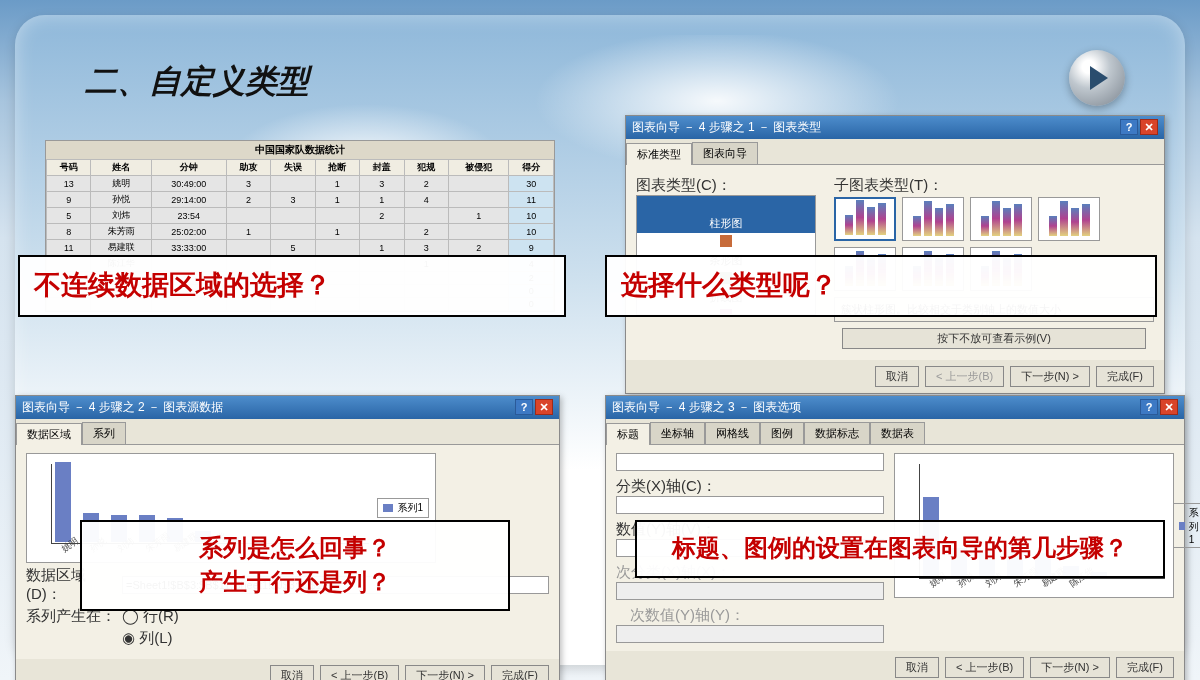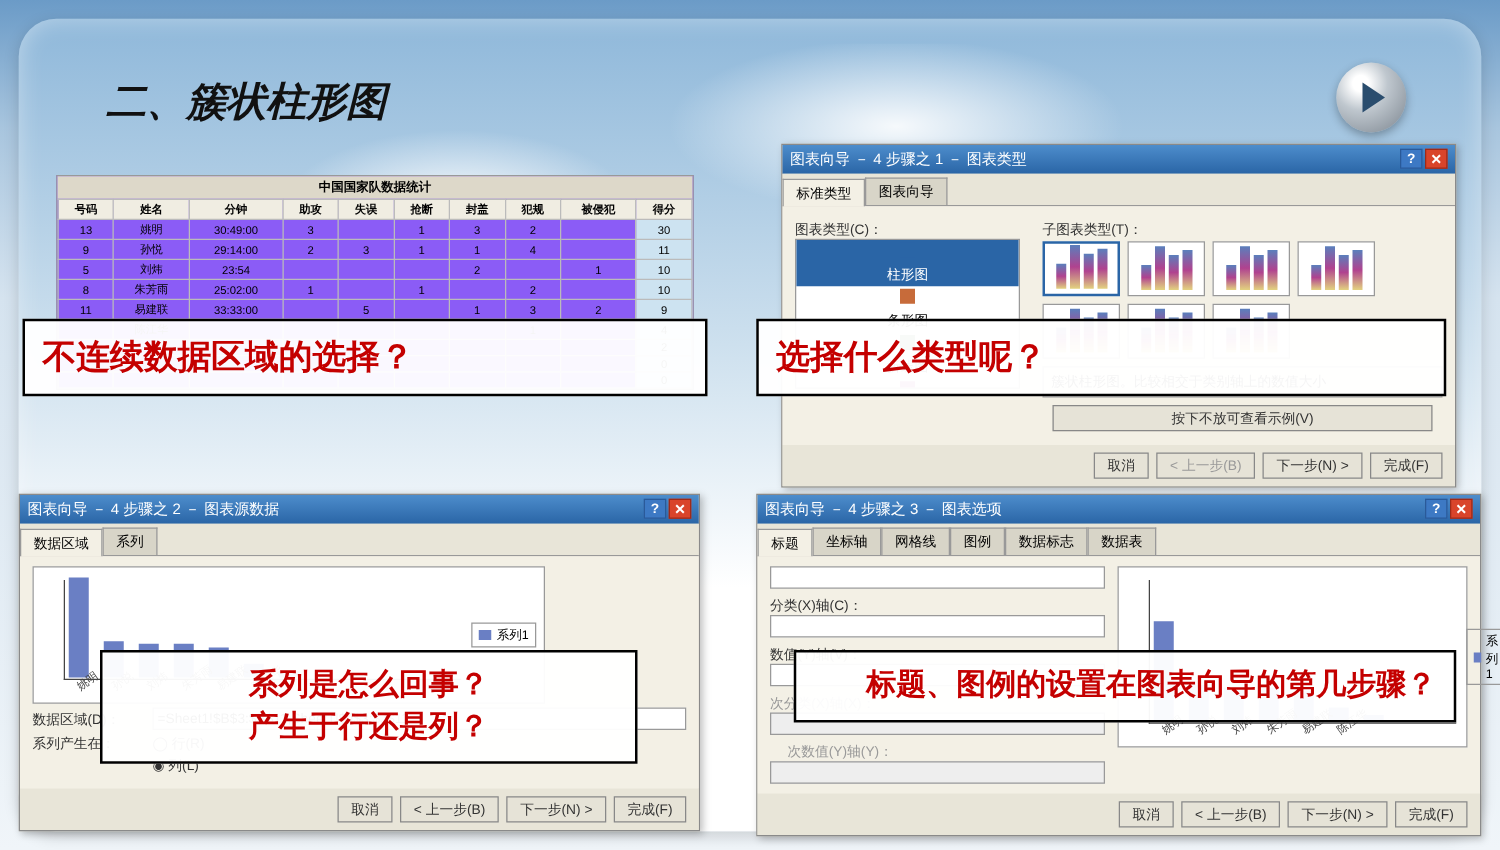--- a/index.html
+++ b/index.html
@@ -45,21 +45,21 @@
   .titlebar { background: linear-gradient(#4d8dcc,#2a65a6); color:#fff; padding:3px 6px; font-size:12px; display:flex; align-items:flex-start; }
   .titlebar .sp { flex:1; }
   .winbtn { width:18px; height:16px; margin-left:2px; display:inline-flex; align-items:center; justify-content:center; font-weight:bold; font-size:11px; }
   .winbtn.help { background:#3d79c4; color:#fff; border:1px solid #2a5a99; }
   .winbtn.close { background:#d9442a; color:#fff; border:1px solid #9e2a18; }
   .tabs { display:flex; border-bottom:1px solid #999; background:#e8e5d8; padding-top:3px; gap:0; }
   .tab { padding:3px 10px; border:1px solid #999; border-bottom:none; background:#d8d5c8; font-size:11px; }
   .tab.active { background:#f3f0e5; position:relative; top:1px; }
   .body { padding:8px 10px; background:#f3f0e5; }
   .row { display:flex; align-items:center; margin:3px 0; gap:6px; }
-  .label { font-size:11px; color:#333; }
+  .label { font-size:15px; color:#333; }
   .input { border:1px solid #999; background:#fff; height:18px; padding:0 3px; flex:1; font-size:11px; }
   .btnrow { background:#e8e5d8; padding:6px 10px; display:flex; justify-content:flex-end; gap:6px; }
   .btn { border:1px solid #888; background:#e6e3d7; padding:2px 10px; font-size:11px; color:#333; }
   .btn.dis { color:#999; }
   .listbox { border:1px solid #999; background:#fff; width:180px; height:120px; overflow:hidden; }
   .listbox .it { padding:2px 5px; display:flex; align-items:center; gap:6px; font-size:11px;flex-direction:column; }
   .listbox .it.sel { background:#2a65a6; color:#fff; }
   .icon { width:12px; height:12px; display:inline-block; }
   .thumb { width:62px; height:44px; border:1px solid #999; background:#fff; display:inline-flex; align-items:flex-end; justify-content:center; gap:3px; padding:4px; }
   .thumb.sel { border:2px solid #2a65a6; }
@@ -76,34 +76,34 @@
   .xlab { position:absolute; bottom:-2px; font-size:9px; transform:rotate(-35deg); transform-origin:top left; color:#444; }
   .legend { font-size:10px; border:1px solid #999; padding:2px 5px; align-self:center; margin-left:4px; display:flex; align-items:center; gap:4px; }
   .legend .sw { width:10px; height:8px; background:#6a7fc4; }
 
   
   .callout { position:absolute; border:2px solid #000; background:rgba(255,255,255,.96); padding:10px 14px; }
   .callout span { color:#c40000; font: bold 27px/1.4 "KaiTi","SimSun"; }
   .callout.sm span { font-size:24px; }
 
   
-  .sheet { position:absolute; top:140px; left:45px; width:510px; border:1px solid #999; background:#8b5cf6; font-size:10px; }
+  .sheet { position:absolute; top:140px; left:45px; width:510px; border:1px solid #999; background:#e5e5e5; font-size:10px; }
   .sheet .h { background:#ddd8c9; text-align:center; font-weight:bold; padding:2px; }
   .sheet table { width:100%; border-collapse:collapse; }
   .sheet td,.sheet th { border:1px solid #bbb; padding:1px 3px; text-align:center; font-size:9px; height:13px; }
   .sheet th { background:#f0ede2; }
   .sheet .sc { background:#cde3f1; }
 </style>
 </head>
 <body>
 <div class="slide-bg">
   <div class="clouds"></div>
 </div>
 
-<div class="title">二、簇状柱形图</div>
+<div class="title">二、自定义类型</div>
 <div class="navbtn"></div>
 
 <div class="sheet">
   <div class="h">中国国家队数据统计</div>
   <table>
     <thead>
         <tr id="sheet-head">
           <th>号码</th>
           <th>姓名</th>
           <th>分钟</th>
@@ -459,15 +459,15 @@
 
 <div class="callout" style="top:255px; left:18px; width:548px;">
   <span>不连续数据区域的选择？</span>
 </div>
 <div class="callout" style="top:255px; left:605px; width:552px;">
   <span>选择什么类型呢？</span>
 </div>
 <div class="callout sm" style="top:520px; left:80px; width:430px; text-align:center;">
   <span>系列是怎么回事？<br>产生于行还是列？</span>
 </div>
-<div class="callout sm" style="top:520px; left:635px; width:530px; text-align:right;">
+<div class="callout sm" style="top:520px; left:635px; width:530px; text-align:center;">
   <span>标题、图例的设置在图表向导的第几步骤？</span>
 </div>
 
 </body></html>

